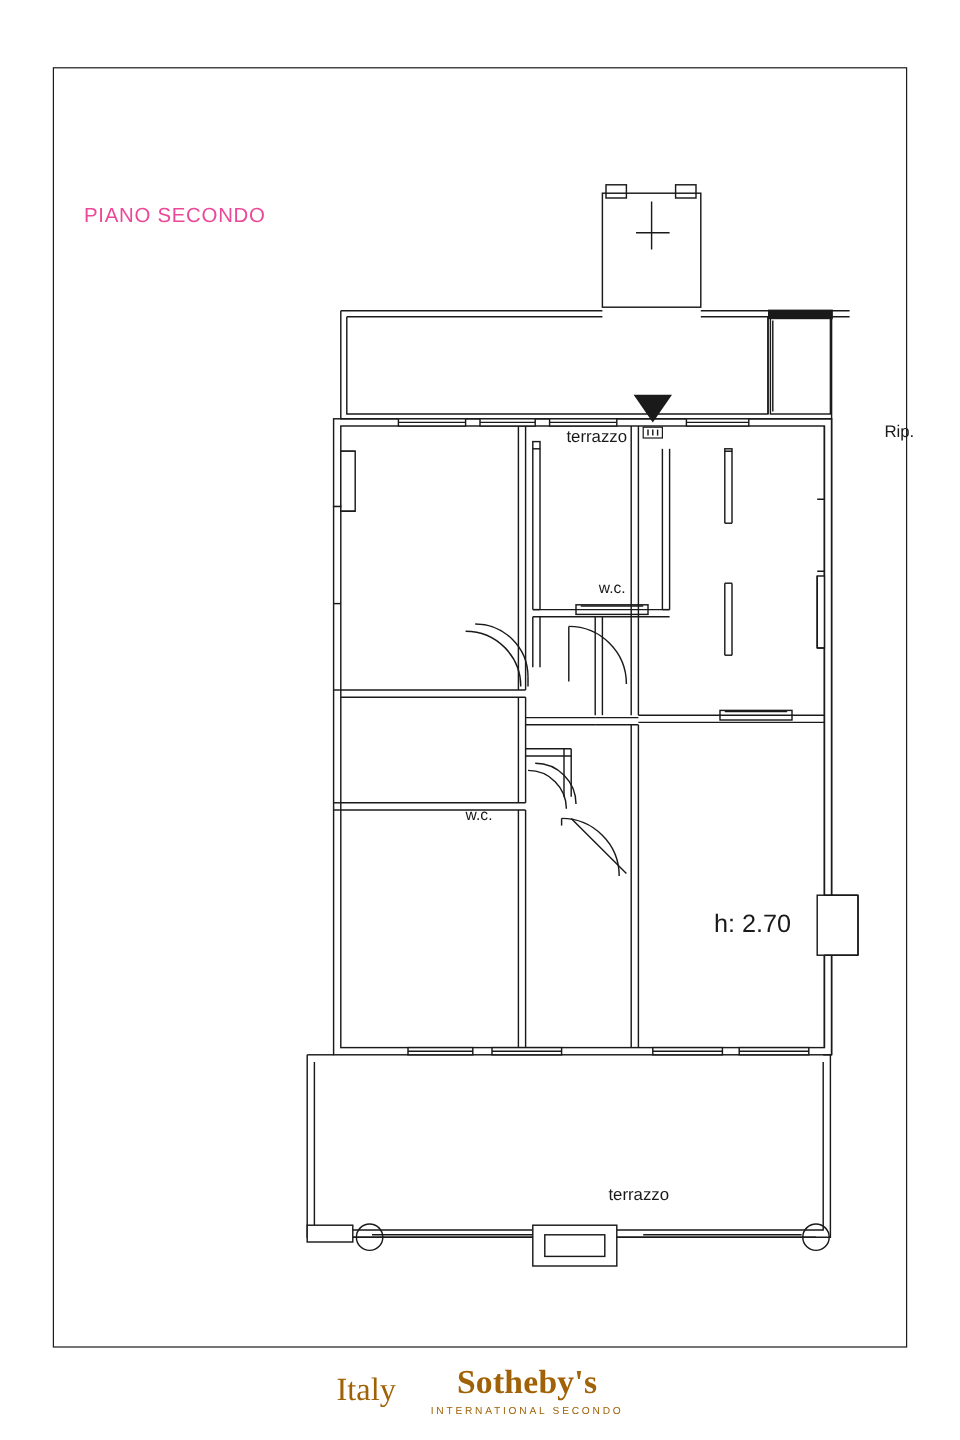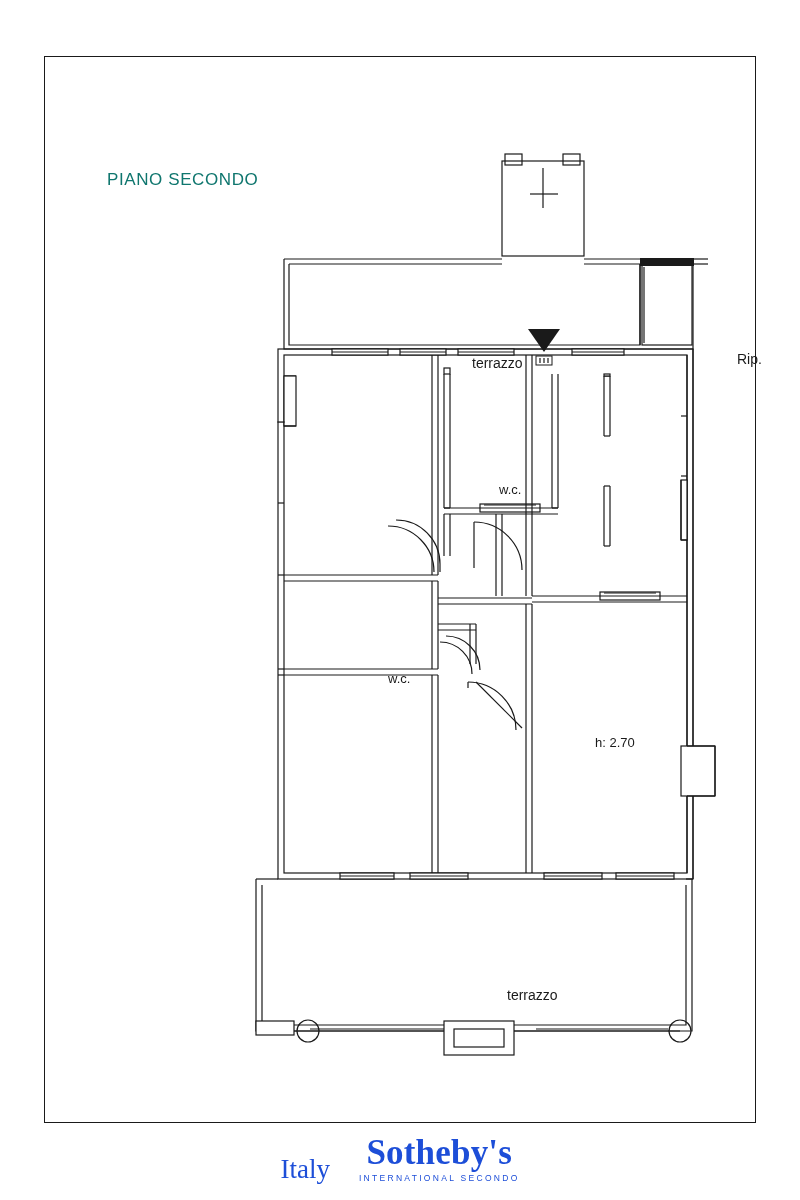--- a/index.html
+++ b/index.html
@@ -29,23 +29,22 @@
     height: 1067px;
     border: 1px solid #1a1a1a;
     box-sizing: border-box;
   }
   .floor-title {
     position: absolute;
     left: 70px;
     top: 170px;
     font-size: 17px;
     letter-spacing: 0.6px;
-    color: #0f766e;
+    color: #ec4899;
     white-space: nowrap;
-    margin-left: 37px;
   }
   .plan {
     position: absolute;
     left: 44px;
     top: 56px;
     width: 712px;
     height: 830px;
   }
   .plan svg {
     display: block;
@@ -55,37 +54,37 @@
     position: absolute;
     font-family: "Liberation Sans", sans-serif;
     color: #1a1a1a;
     white-space: nowrap;
   }
   .lbl-terrazzo-top { left: 428px; top: 299px; font-size: 14px; }
   .lbl-terrazzo-bottom { left: 463px; top: 931px; font-size: 14px; }
   .lbl-wc-top { left: 455px; top: 426px; font-size: 13px; }
   .lbl-wc-bottom { left: 344px; top: 615px; font-size: 13px; }
   .lbl-rip { left: 649px; top: 295px; font-size: 14px; margin-left: 44px; }
-  .lbl-height { left: 551px; top: 679px; font-size: 13px; }
+  .lbl-height { left: 551px; top: 703px; font-size: 21px; }
 
   
   .footer {
     position: absolute;
     left: 0;
     top: 1128px;
     width: 800px;
     height: 62px;
     display: flex;
     align-items: center;
     justify-content: center;
   }
   .brand {
     display: flex;
-    align-items: flex-end;
-    color: #1d4ed8;
+    align-items: center;
+    color: #a16207;
   }
   .brand-italy {
     font-family: "Liberation Serif", serif;
     font-size: 27px;
     line-height: 1;
     padding-right: 14px;
     display: flex;
     align-items: center;
   }
   .brand-div {
@@ -94,21 +93,21 @@
     margin: 2px 0 4px 0;
   }
   .brand-right {
     padding-left: 14px;
     display: flex;
     flex-direction: column;
     align-items: center;
   }
   .brand-sothebys {
     font-family: "Liberation Serif", serif;
-    font-size: 35px;
+    font-size: 28px;
     font-weight: bold;
     line-height: 1.05;
     letter-spacing: 0.2px;
   }
   .brand-intl {
     font-family: "Liberation Sans", sans-serif;
     font-size: 8.5px;
     letter-spacing: 2.3px;
     margin-top: 2px;
   }

